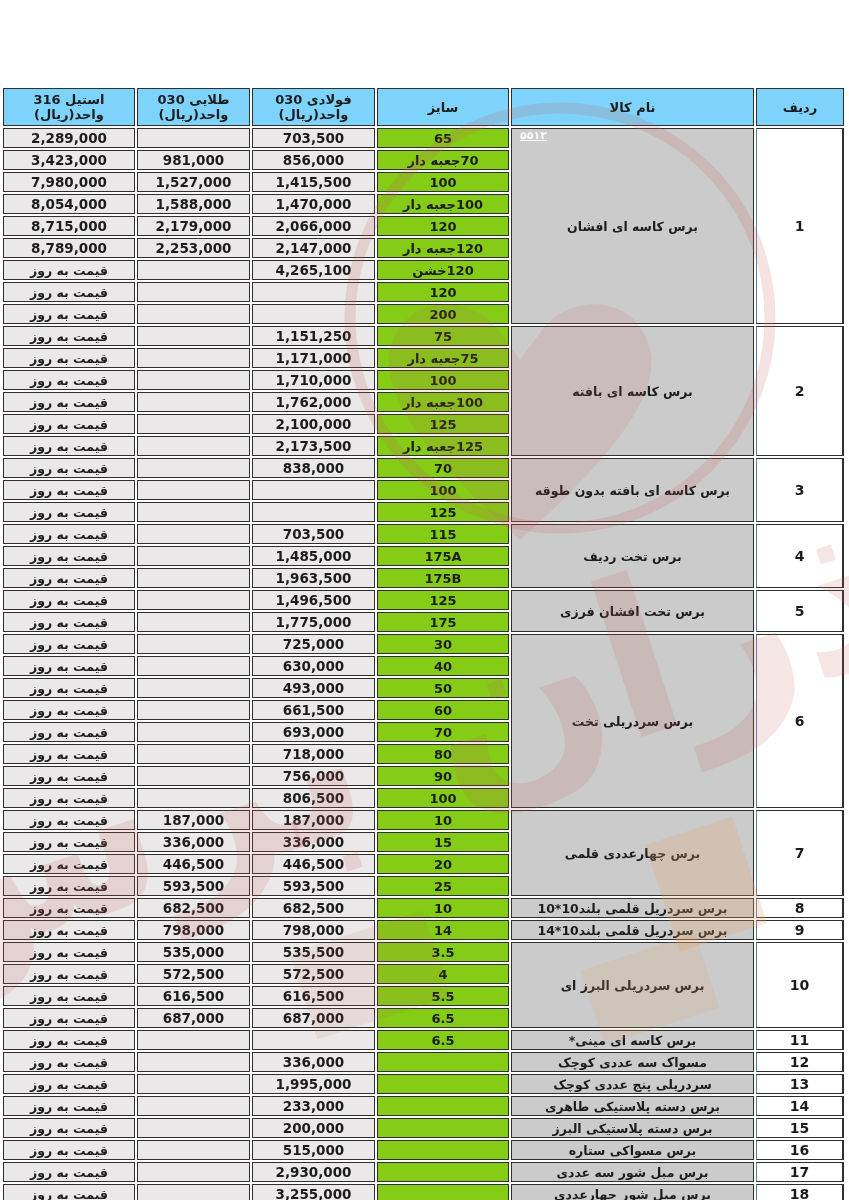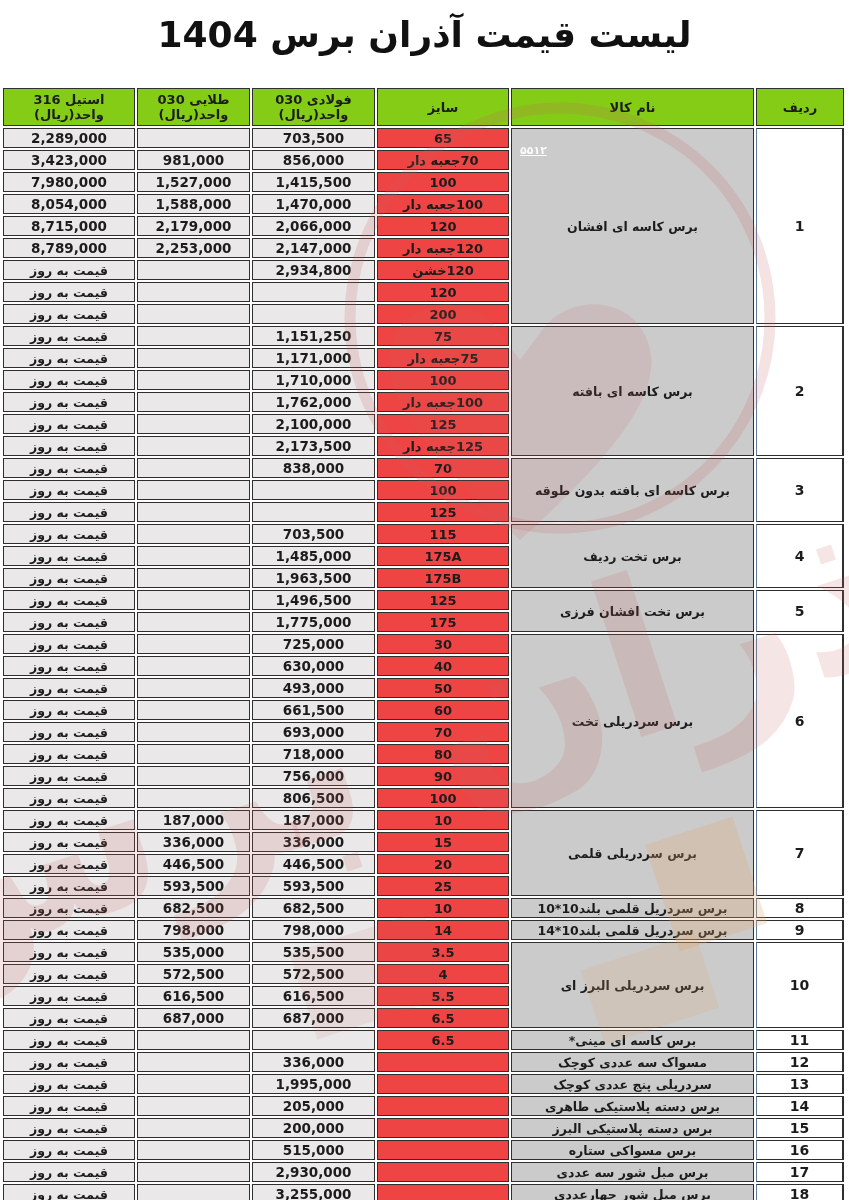--- a/index.html
+++ b/index.html
@@ -26,42 +26,41 @@
   .price-table {
     position:absolute; top:86px; right:3px; z-index:1;
     width:843px; border-collapse:separate; border-spacing:2px;
     table-layout:fixed; direction:rtl;
   }
   .price-table th, .price-table td {
     border:1px solid #2f2f2f; text-align:center; vertical-align:middle;
     overflow:hidden; white-space:nowrap; padding:0 2px;
   }
   .price-table thead th {
-    background:#84cc16; height:38px; font-size:13px; font-weight:bold; line-height:15px;
+    background:#7dd3fc; height:38px; font-size:13px; font-weight:bold; line-height:15px;
   }
   .price-table td { height:20px; font-weight:bold; }
   td.rownum  { background:#ffffff; font-size:14px; border-right:2px solid #2f2f2f; border-left:1.5px solid #5f7e9b; }
   td.namecell{ background:#cbcbcb; font-size:12.5px; position:relative; }
-  td.sizecell{ background:#ef4444; font-size:13px; }
+  td.sizecell{ background:#84cc16; font-size:13px; }
   td.pricecell{ background:#eae8e8; font-size:13.5px; }
   td.pricecell.note { font-size:12.5px; }
   .wm-code {
     position:absolute; top:2px; left:8px; 
     right:auto; font-size:11px; font-weight:bold;
     color:rgba(255,255,255,0.9); direction:rtl;
   }
   td.namecell .wm-code { left:auto; right:auto; }
-  td.namecell span.wm-code { position:absolute; top:15px; inset-inline-start:auto; inset-inline-end:8px;text-decoration:underline; }
+  td.namecell span.wm-code { position:absolute; top:0; inset-inline-start:auto; inset-inline-end:8px;text-decoration:underline; }
 </style>
 </head>
 <body>
 
 <div class="page">
 
-  <h1 class="title">لیست قیمت آذران برس 1404</h1>
 
   <div class="wm-layer">
     <svg width="849" height="1200" viewBox="0 0 849 1200">
       <circle cx="560" cy="318" r="210" fill="none" stroke="rgba(198,92,92,0.18)" stroke-width="11"></circle>
       <path d="M520 540 C420 450 370 385 395 335 C415 295 472 295 498 330 L520 360 L542 330
                C568 295 625 295 645 335 C670 385 620 450 520 540 Z" fill="rgba(198,92,92,0.13)"></path>
       <rect x="660" y="828" width="92" height="112" fill="rgba(224,168,112,0.26)" transform="rotate(-18 706 884)"></rect>
       <rect x="590" y="950" width="120" height="78" fill="rgba(224,168,112,0.18)" transform="rotate(-18 650 989)"></rect>
       <rect x="300" y="930" width="140" height="90" fill="rgba(198,92,92,0.10)" transform="rotate(-18 370 975)"></rect>
     </svg>
@@ -127,21 +126,21 @@
           <td class="pricecell">8,715,000</td>
         </tr>
         <tr>
           <td class="sizecell">120جعبه دار</td>
           <td class="pricecell">2,147,000</td>
           <td class="pricecell">2,253,000</td>
           <td class="pricecell">8,789,000</td>
         </tr>
         <tr>
           <td class="sizecell">120خشن</td>
-          <td class="pricecell">2,934,800</td>
+          <td class="pricecell">4,265,100</td>
           <td class="pricecell"></td>
           <td class="pricecell note">قیمت به روز</td>
         </tr>
         <tr>
           <td class="sizecell">120</td>
           <td class="pricecell"></td>
           <td class="pricecell"></td>
           <td class="pricecell note">قیمت به روز</td>
         </tr>
         <tr>
@@ -287,21 +286,21 @@
           <td class="pricecell note">قیمت به روز</td>
         </tr>
         <tr>
           <td class="sizecell">100</td>
           <td class="pricecell">806,500</td>
           <td class="pricecell"></td>
           <td class="pricecell note">قیمت به روز</td>
         </tr>
         <tr>
           <td class="rownum" rowspan="4">7</td>
-          <td class="namecell" rowspan="4">برس سردریلی قلمی</td>
+          <td class="namecell" rowspan="4">برس چهارعددی قلمی</td>
           <td class="sizecell">10</td>
           <td class="pricecell">187,000</td>
           <td class="pricecell">187,000</td>
           <td class="pricecell note">قیمت به روز</td>
         </tr>
         <tr>
           <td class="sizecell">15</td>
           <td class="pricecell">336,000</td>
           <td class="pricecell">336,000</td>
           <td class="pricecell note">قیمت به روز</td>
@@ -381,21 +380,21 @@
           <td class="namecell" rowspan="1">سردریلی پنج عددی کوچک</td>
           <td class="sizecell"></td>
           <td class="pricecell">1,995,000</td>
           <td class="pricecell"></td>
           <td class="pricecell note">قیمت به روز</td>
         </tr>
         <tr>
           <td class="rownum" rowspan="1">14</td>
           <td class="namecell" rowspan="1">برس دسته پلاستیکی طاهری</td>
           <td class="sizecell"></td>
-          <td class="pricecell">205,000</td>
+          <td class="pricecell">233,000</td>
           <td class="pricecell"></td>
           <td class="pricecell note">قیمت به روز</td>
         </tr>
         <tr>
           <td class="rownum" rowspan="1">15</td>
           <td class="namecell" rowspan="1">برس دسته پلاستیکی البرز</td>
           <td class="sizecell"></td>
           <td class="pricecell">200,000</td>
           <td class="pricecell"></td>
           <td class="pricecell note">قیمت به روز</td>

